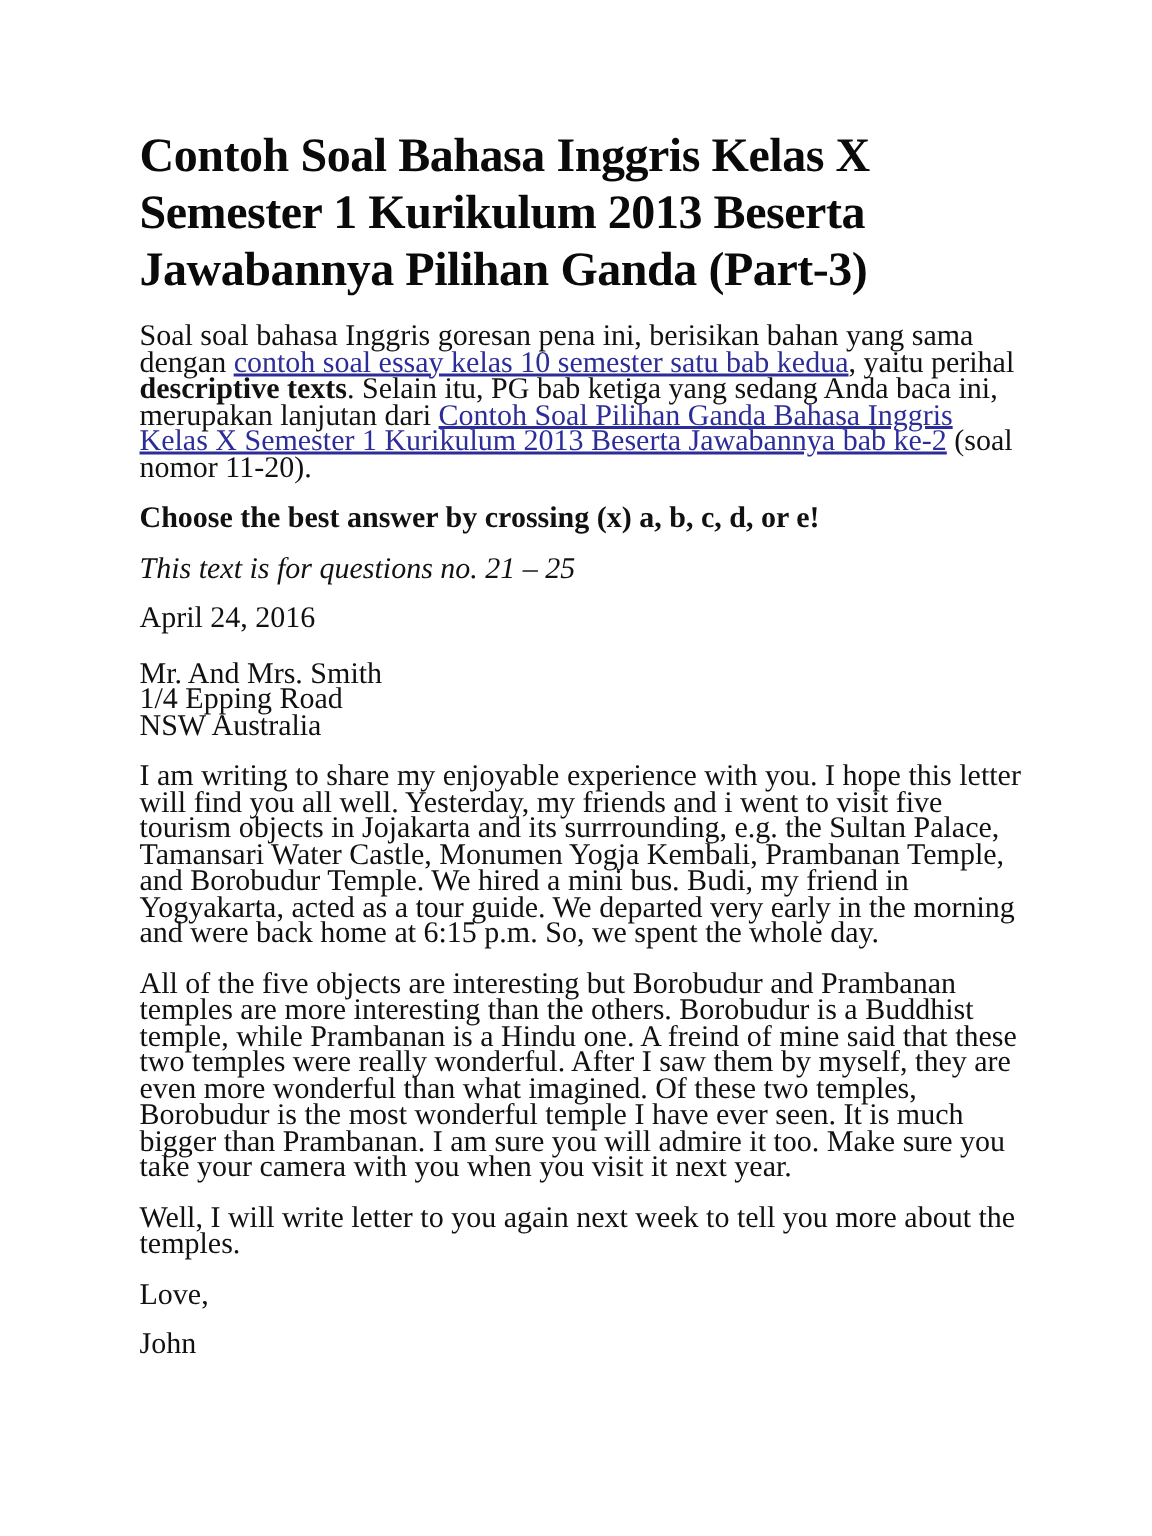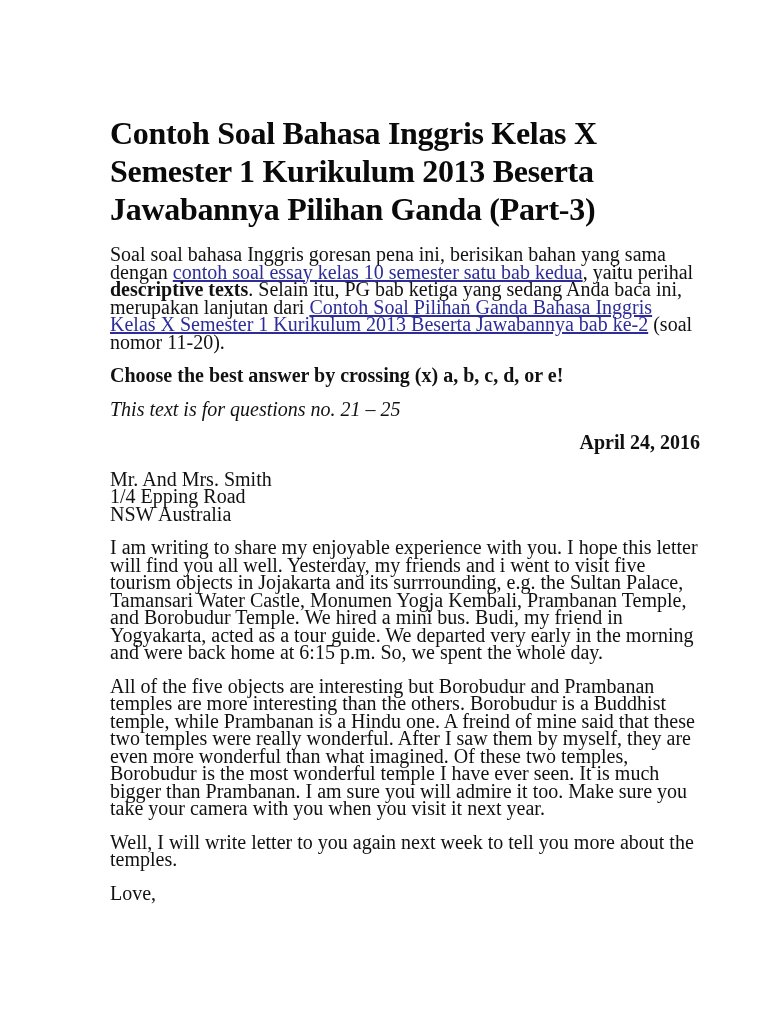--- a/index.html
+++ b/index.html
@@ -10,48 +10,45 @@
     body {
       width: 768px;
       height: 1024px;
       overflow: hidden;
       position: relative;
       font-family: "Liberation Serif", serif;
       color: #111111;
     }
     .page {
       position: absolute;
-      left: 110px;
+      left: 93px;
       top: 84px;
       width: 590px;
-      margin-top: 30px;
     }
     h1 {
       font-family: "Liberation Serif", serif;
       font-weight: bold;
       font-size: 32px;
       line-height: 38px;
       margin: 0 0 18px 0;
       letter-spacing: -0.3px;
       color: #0a0a0a;
     }
     p {
       font-size: 20px;
       line-height: 17.5px;
       margin: 0 0 16px 0;
     }
     a.link {
       color: #2d2d9a;
       text-decoration: underline;
     }
     .date {
-      text-align: right;
       margin-top: 2px;
       margin-bottom: 19px;
-      font-weight: bold;
     }
     .address span { display: block; }
     .bold { font-weight: bold; }
     .italic { font-style: italic; }
   </style>
 </head>
 <body>
 
 <div class="page">
   <h1>Contoh Soal Bahasa Inggris Kelas X Semester 1 Kurikulum 2013 Beserta Jawabannya Pilihan Ganda (Part-3)</h1>
@@ -73,14 +70,15 @@
       <span>1/4 Epping Road</span>
       <span>NSW Australia</span>
     </p>
 
 
     <p>I am writing to share my enjoyable experience with you. I hope this letter will find you all well. Yesterday, my friends and i went to visit five tourism objects in Jojakarta and its surrrounding, e.g. the Sultan Palace, Tamansari Water Castle, Monumen Yogja Kembali, Prambanan Temple, and Borobudur Temple. We hired a mini bus. Budi, my friend in Yogyakarta, acted as a tour guide. We departed very early in the morning and were back home at 6:15 p.m. So, we spent the whole day.</p>
     <p>All of the five objects are interesting but Borobudur and Prambanan temples are more interesting than the others. Borobudur is a Buddhist temple, while Prambanan is a Hindu one. A freind of mine said that these two temples were really wonderful. After I saw them by myself, they are even more wonderful than what imagined. Of these two temples, Borobudur is the most wonderful temple I have ever seen. It is much bigger than Prambanan. I am sure you will admire it too. Make sure you take your camera with you when you visit it next year.</p>
     <p>Well, I will write letter to you again next week to tell you more about the temples.</p>
 
     <p>Love,</p>
+    <p>John</p>
   </div>
 </div>
 
 </body></html>

